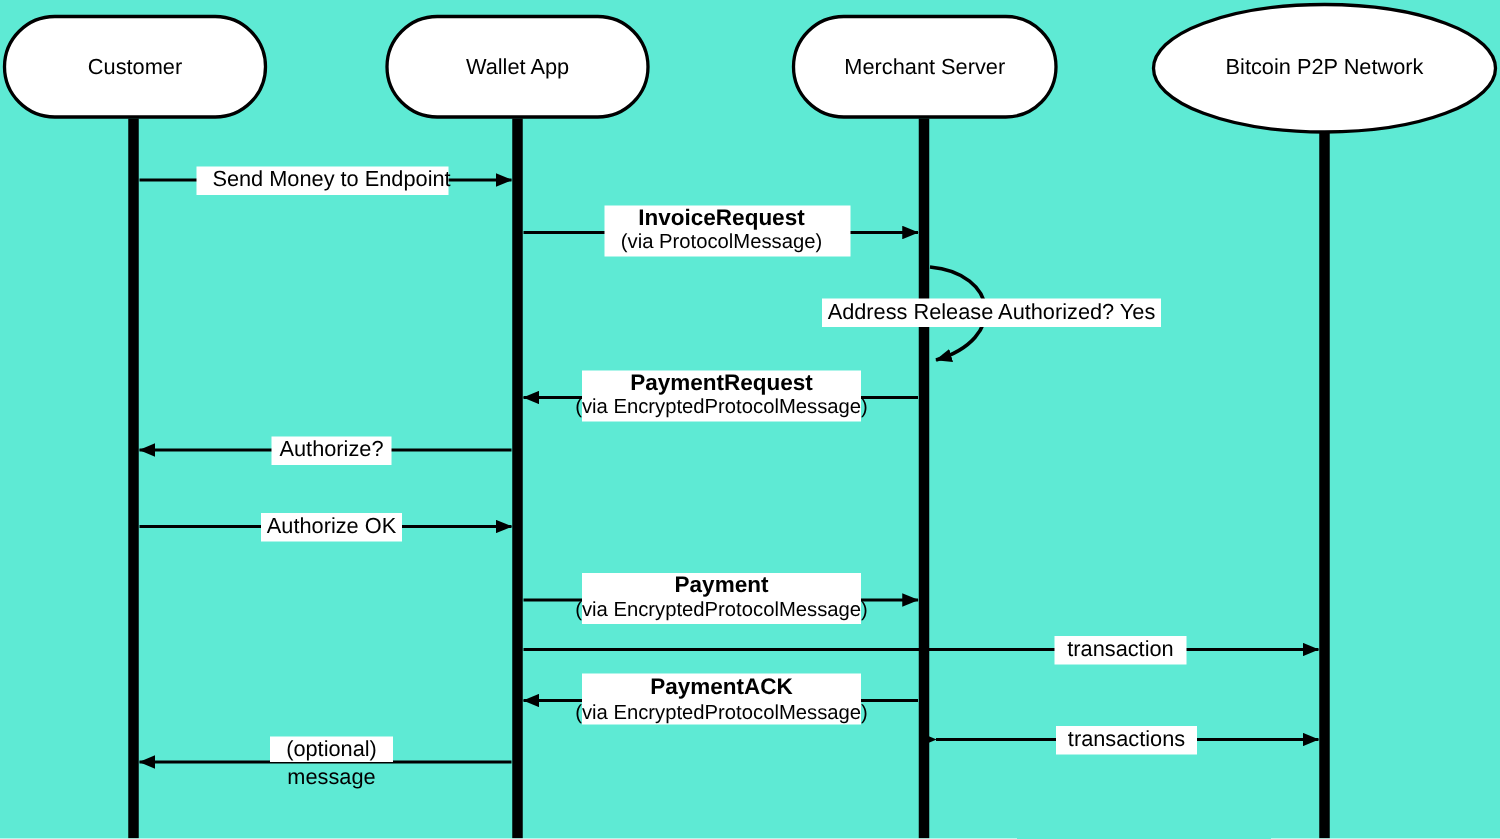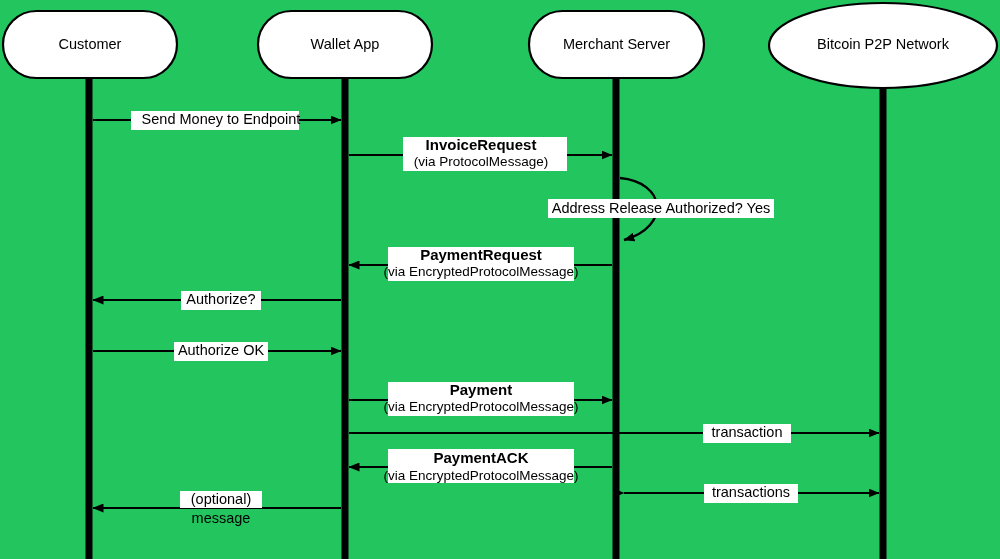--- a/index.html
+++ b/index.html
@@ -4,21 +4,21 @@
 <style>
   html, body {
     margin: 0;
     padding: 0;
     background: #ffffff;
   }
   #canvas {
     position: relative;
     width: 1000px;
     height: 559px;
-    background: #22c55e;
+    background: #5eead4;
     font-family: "Liberation Sans", sans-serif;
     overflow: hidden;
   }
   #diagram-svg {
     position: absolute;
     left: 0;
     top: 0;
     width: 1000px;
     height: 559px;
     display: block;

